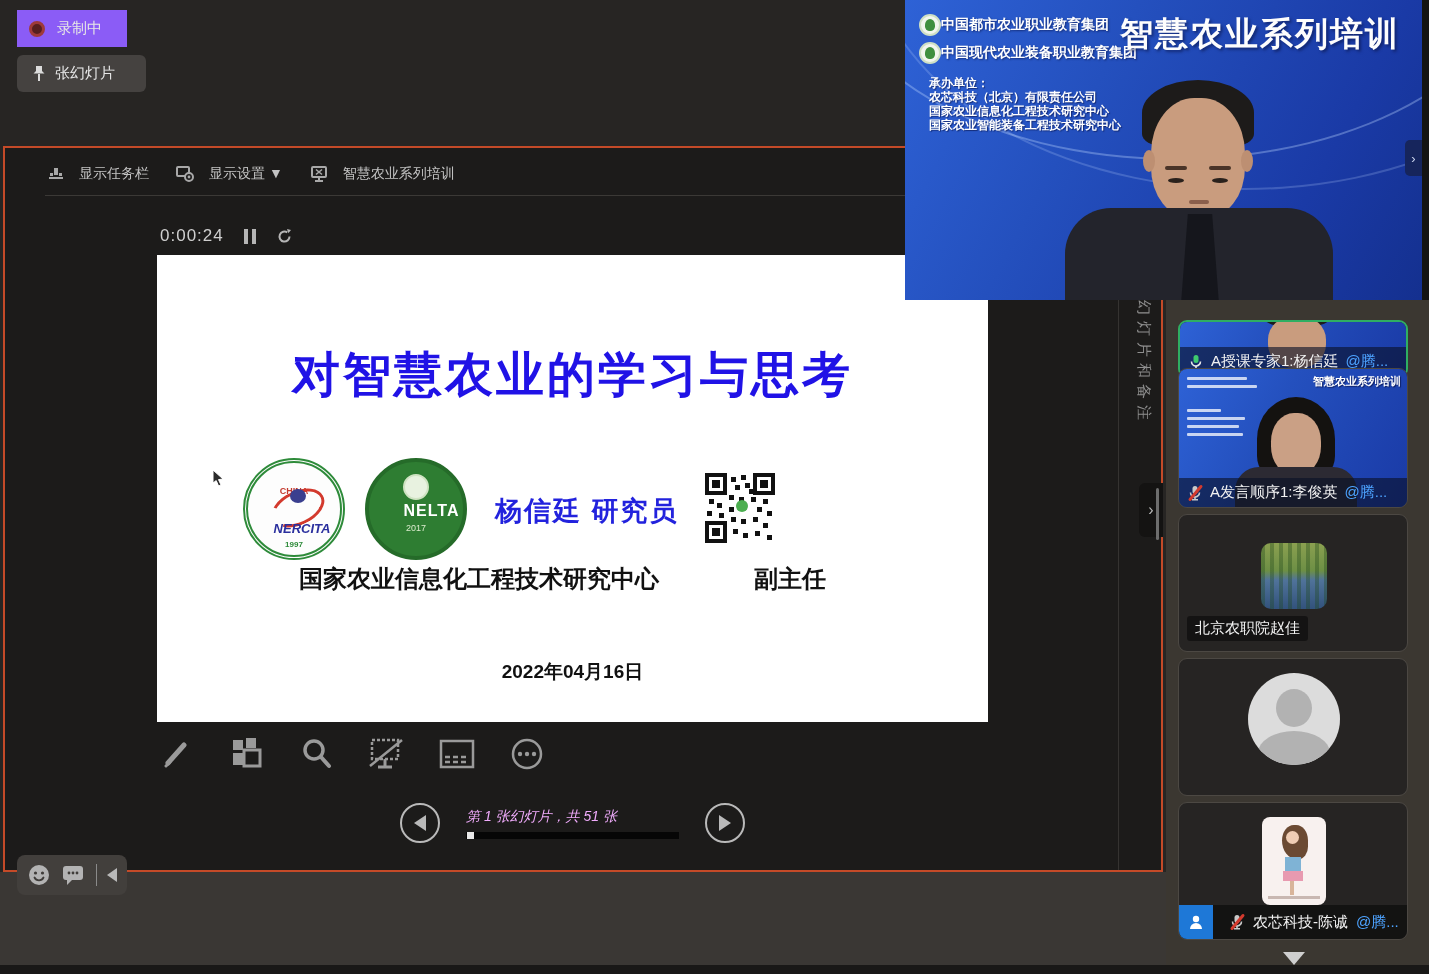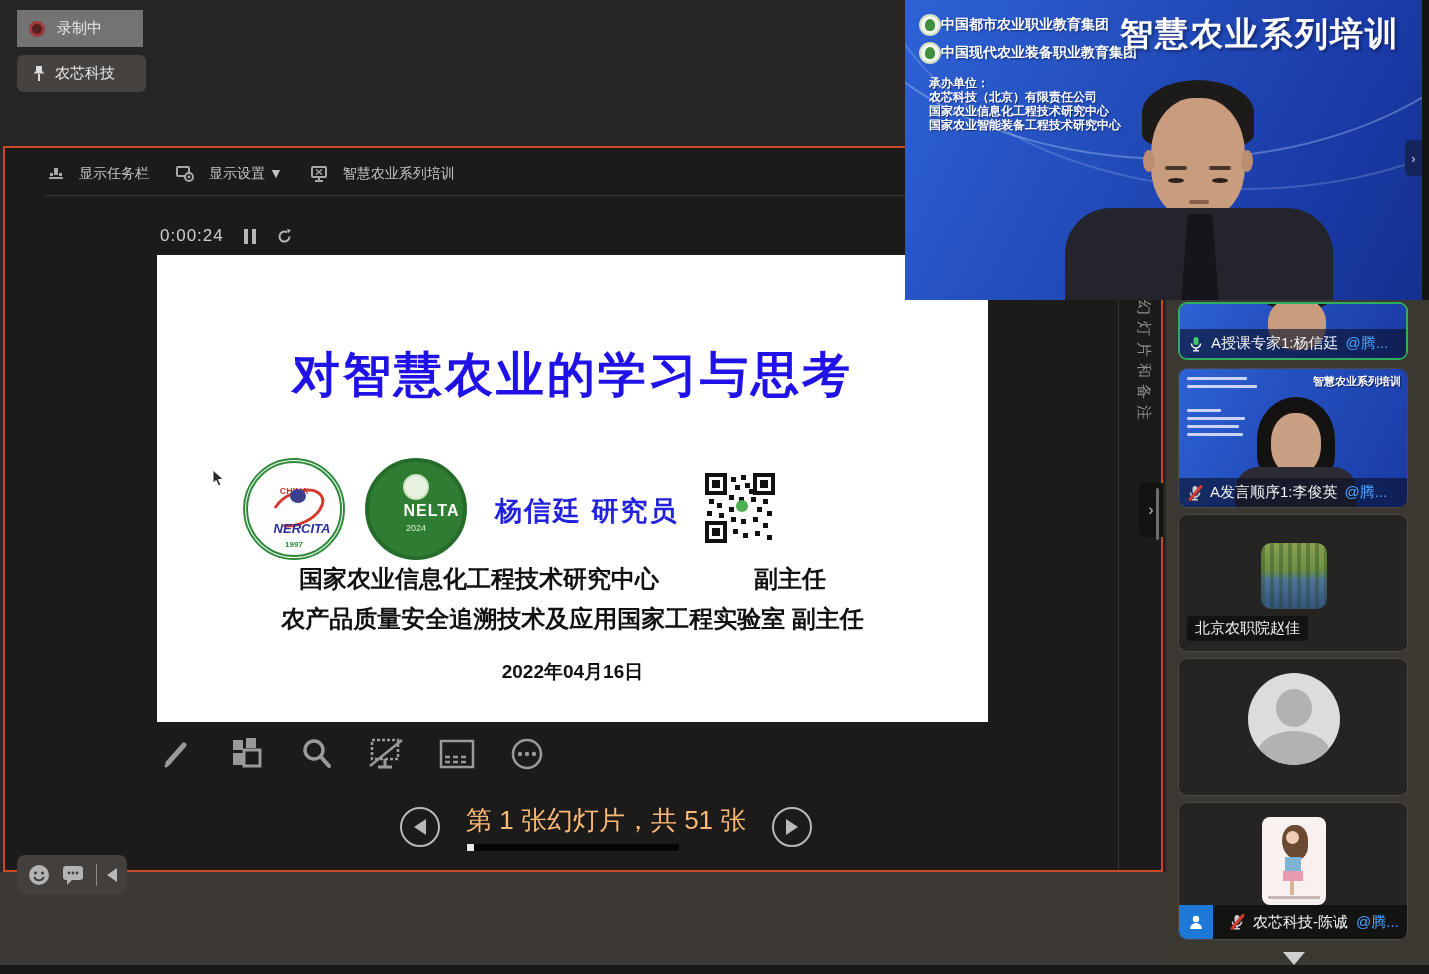--- a/index.html
+++ b/index.html
@@ -1,20 +1,20 @@
 <!DOCTYPE html>
 <html><head>
 <meta charset="utf-8">
 <style>
   * { margin:0; padding:0; box-sizing:border-box; }
   body { background:#111; font-family:"Liberation Sans","DejaVu Sans",sans-serif; }
   .stage { position:relative; width:1429px; height:974px; background:#272523; overflow:hidden; }
 
   
-  .rec-btn { position:absolute; left:17px; top:10px; width:126px; height:37px; background:#737373;
+  .rec-btn { position:absolute; left:17px; top:10px; width:110px; height:37px; background:#8b5cf6;
              display:flex; align-items:center; gap:12px; padding-left:12px; z-index:3; }
   .rec-dot { width:16px; height:16px; border-radius:50%; border:3px solid #9e3a3a; background:#571f1f; }
   .rec-label { color:#e6e6e6; font-size:15px; }
   .lock-btn { position:absolute; left:17px; top:55px; width:129px; height:37px; background:#454240;
               border-radius:6px; display:flex; align-items:center; gap:8px; padding-left:14px; z-index:3; }
   .lock-label { color:#e6e6e6; font-size:15px; }
 
   
   .share-region { position:absolute; left:3px; top:146px; width:1160px; height:726px;
                   background:#1c1b1a; border:2px solid #c44a28; z-index:1; }
@@ -66,21 +66,21 @@
   .tool-ic { width:40px; height:40px; display:flex; align-items:center; justify-content:center; }
 
   .nav-row { position:absolute; left:395px; top:655px; display:flex; align-items:center; gap:26px; }
   .nav-circle { width:40px; height:40px; border-radius:50%; border:2px solid #b9b9b9;
                 display:flex; align-items:center; justify-content:center; }
   .tri-left { width:0; height:0; border-top:8px solid transparent; border-bottom:8px solid transparent;
               border-right:12px solid #b9b9b9; }
   .tri-right { width:0; height:0; border-top:8px solid transparent; border-bottom:8px solid transparent;
                border-left:12px solid #b9b9b9; }
   .nav-center { display:flex; flex-direction:column; }
-  .nav-text { color:#fdba74; font-size:26px; white-space:nowrap; }
+  .nav-text { color:#f0abfc; font-size:14px; white-space:nowrap;font-style:italic; }
   .nav-progress { margin-top:6px; width:213px; height:7px; background:#060606; position:relative; }
   .nav-knob { position:absolute; left:1px; top:0; width:7px; height:7px; background:#e8e8e8; }
 
   
   .side-divider { position:absolute; left:1113px; top:50px; bottom:0; width:1px; background:#353331; }
   .side-tab-text { position:absolute; left:1118px; top:152px; width:30px; color:#8f8f8f; font-size:15px;
                    writing-mode:vertical-rl; text-orientation:sideways; letter-spacing:6px; }
   .expand-btn { position:absolute; left:1134px; top:335px; width:24px; height:54px; background:#141312;
                 border-radius:6px 0 0 6px; display:flex; align-items:center; justify-content:center;
                 color:#b9b9b9; font-size:16px; }
@@ -128,21 +128,21 @@
              border-radius:5px 0 0 5px; display:flex; align-items:center; justify-content:center;
              color:#cdd6ee; font-size:13px; }
   .right-edge-strip { position:absolute; left:1422px; top:0; width:7px; height:300px; background:#141413; z-index:6; }
 
   
   .panel { position:absolute; left:1166px; top:300px; width:263px; height:665px; background:#3b3731; z-index:2; }
   .tile { position:absolute; left:12px; width:230px; border-radius:9px; overflow:hidden;
           background:#262423; border:1px solid #4c4843; }
   .tile-video-bg { position:absolute; inset:0;
                    background:linear-gradient(118deg,#2e62d6 0%,#2450be 40%,#1a3aa6 100%); }
-  .tile-a { top:2px; height:58px; border:2px solid #2fae62; }
+  .tile-a { top:20px; height:58px; border:2px solid #2fae62; }
   .tile-a .face-part { position:absolute; left:88px; top:-6px; width:58px; height:52px; background:#c99c7e;
                        border-radius:45%; }
   .tile-a .hairline { position:absolute; left:84px; top:-14px; width:66px; height:20px; background:#1d1b1a; border-radius:50%; }
   .name-bar { position:absolute; left:0; right:0; bottom:0; height:29px; background:rgba(10,16,38,0.62);
               display:flex; align-items:center; gap:7px; padding:0 8px; }
   .name-bar.gray { background:rgba(12,12,12,0.72); }
   .name-text { color:#f2f2f2; font-size:15px; white-space:nowrap; overflow:hidden; }
   .name-suffix { color:#4da3ff; font-size:15px; white-space:nowrap; }
   .tile-b { top:68px; height:140px; }
   .tile-b .mini-banner { position:absolute; right:6px; top:5px; color:#fff; font-size:11px; font-weight:bold;
@@ -196,21 +196,21 @@
 
   <div class="rec-btn">
     <span class="rec-dot"></span>
     <span class="rec-label">录制中</span>
   </div>
   <div class="lock-btn">
     <svg width="16" height="18" viewBox="0 0 16 18">
       <path d="M5 1 h6 v5 l2.5 2.5 h-11 L5 6 Z" fill="#dcdcdc"></path>
       <rect x="7" y="9" width="2" height="7" fill="#dcdcdc"></rect>
     </svg>
-    <span class="lock-label">农芯科技</span>
+    <span class="lock-label">张幻灯片</span>
   </div>
 
   <div class="share-region">
 
     <div class="ppt-toolbar">
       <div class="ppt-tool">
         <svg width="18" height="16" viewBox="0 0 18 16">
           <rect x="7" y="2" width="4" height="7" fill="#a8a8a8"></rect>
           <rect x="2" y="11" width="14" height="2" fill="#a8a8a8"></rect>
           <rect x="3" y="7" width="3" height="3" fill="#a8a8a8"></rect>
@@ -256,21 +256,21 @@
         <div class="logo-nercita">
           <div class="country">CHINA</div>
           <div class="swoosh"></div>
           <div class="dot"></div>
           <div class="nm">NERCITA</div>
           <div class="yr">1997</div>
         </div>
         <div class="logo-nelta">
           <div class="apple"></div>
           <div class="nm">NELTA</div>
-          <div class="yr">2024</div>
+          <div class="yr">2017</div>
         </div>
       </div>
 
       <div class="slide-speaker">杨信廷  研究员</div>
 
       <svg class="qr" viewBox="0 0 70 70">
         <rect x="0" y="0" width="70" height="70" fill="#fff"></rect>
         <rect x="2" y="2" width="18" height="18" fill="none" stroke="#111" stroke-width="4"></rect>
         <rect x="7" y="7" width="8" height="8" fill="#111"></rect>
         <rect x="50" y="2" width="18" height="18" fill="none" stroke="#111" stroke-width="4"></rect>
@@ -303,21 +303,20 @@
           <rect x="62" y="62" width="5" height="5"></rect>
             <rect x="44" y="16" width="5" height="5"></rect>
         </g>
         <circle cx="37" cy="33" r="6" fill="#4caf50"></circle>
       </svg>
 
       <div class="org-line1">
         <span>国家农业信息化工程技术研究中心</span>
         <span class="role">副主任</span>
       </div>
-      <div class="org-line2">农产品质量安全追溯技术及应用国家工程实验室  副主任</div>
       <div class="slide-date">2022年04月16日</div>
 
       <svg class="cursor" width="15" height="18" viewBox="0 0 15 18">
         <path d="M1 0 L11 9 L6.5 9.6 L9 15 L6.6 16 L4.2 10.6 L1 13 Z" fill="#2b2b2b" stroke="#fff" stroke-width="1"></path>
       </svg>
     </div>
 
     <div class="tools-row">
       <div class="tool-ic">
         <svg width="34" height="34" viewBox="0 0 34 34">

